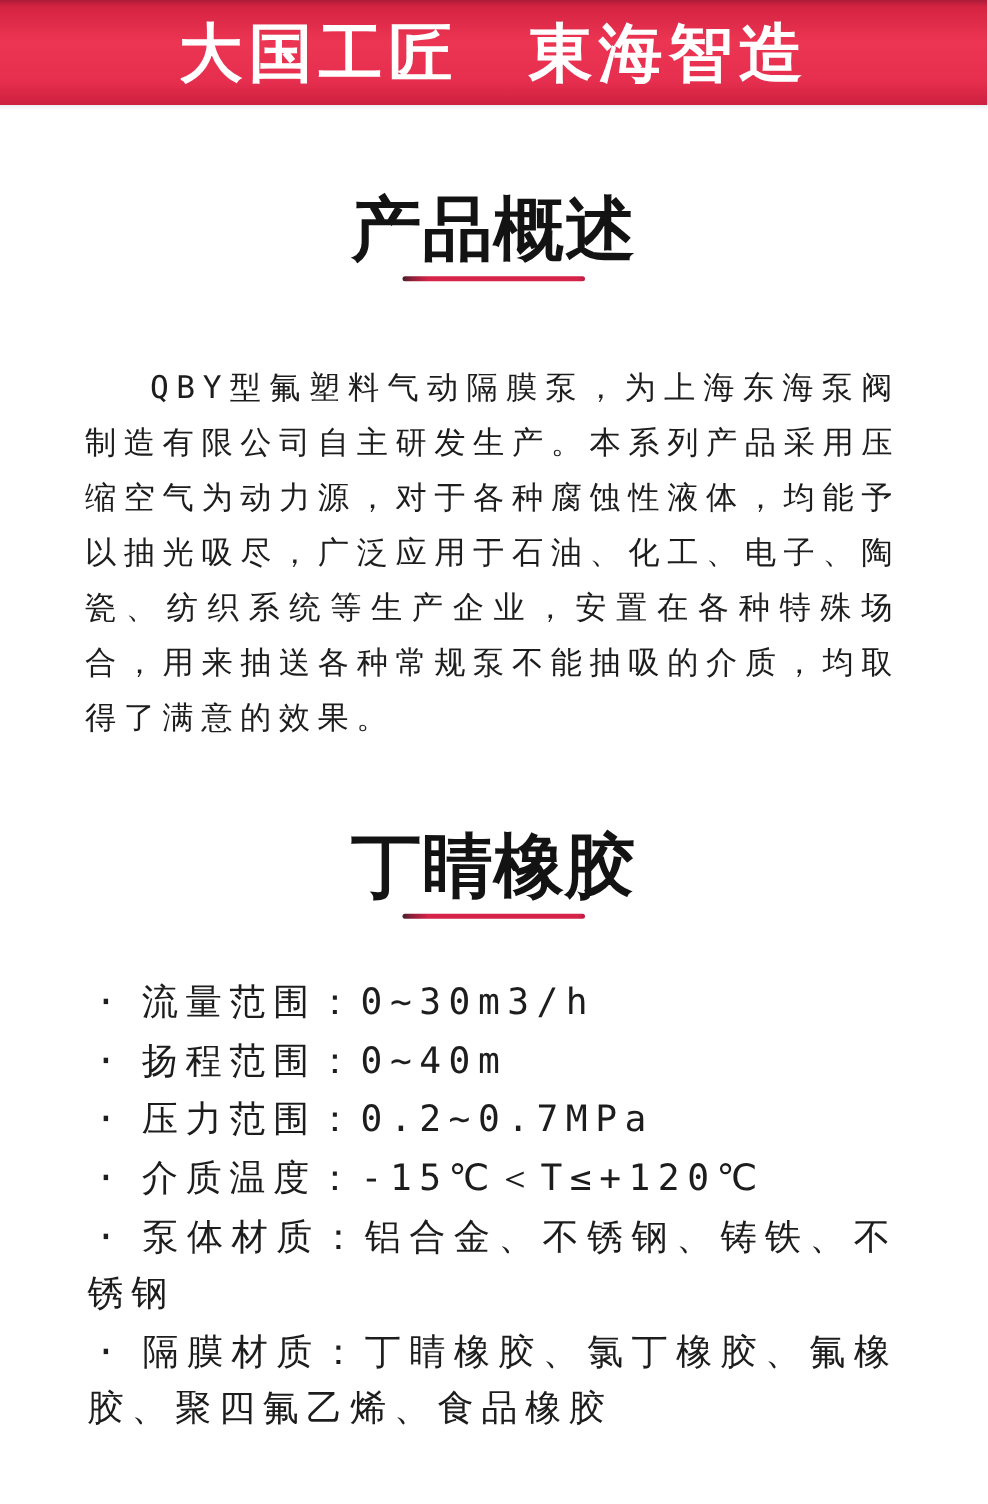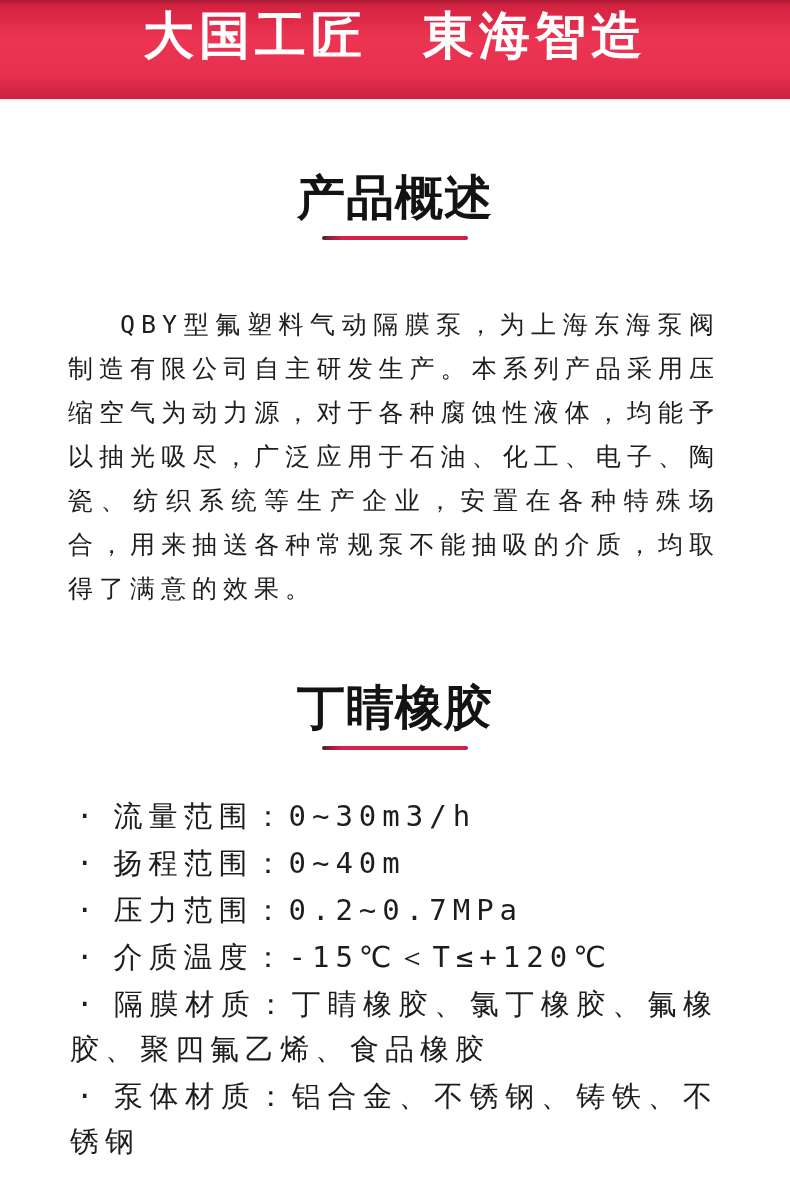--- a/index.html
+++ b/index.html
@@ -12,50 +12,50 @@
     font-family: "Liberation Sans", sans-serif;
   }
   .page {
     position: relative;
     width: 790px;
     height: 1203px;
     background: #ffffff;
   }
   
   .banner {
-    height: 99px;
+    height: 84px;
     background: linear-gradient(180deg,
       var(--banner_top, #aa1c36) 0%,
       var(--banner_top2, #d42341) 6%,
       var(--banner_main, #ec3553) 40%,
       var(--banner_main2, #e62e4e) 78%,
       var(--banner_bottom, #cf2240) 98%,
       var(--banner_bottom, #cf2240) 100%);
     display: flex;
-    align-items: flex-start;
+    align-items: center;
     justify-content: center;
   }
   .banner h1 {
     margin: 0;
     padding-top: 2px;
     color: var(--banner_text, #ffffff);
     font-size: 51px;
     font-weight: 700;
     letter-spacing: 5px;
     white-space: nowrap;
   }
   .banner-shadow {
     height: 4px;
     background: linear-gradient(180deg, #e9edf0 0%, #ffffff 100%);
   }
   
   .sec-title {
     margin: 0;
     text-align: center;
-    font-size: 48px;
+    font-size: 56px;
     line-height: 45px;
     font-weight: 700;
     color: #131313;
     letter-spacing: 1px;
   }
   .sec-title.first { margin-top: 72px; }
   .sec-title.second { margin-top: 74px; }
   .title-underline {
     width: 146px;
     height: 4px;
@@ -126,21 +126,21 @@
       <li>
         <span class="bullet">·</span><span>扬程范围：0~40m</span>
       </li>
       <li>
         <span class="bullet">·</span><span>压力范围：0.2~0.7MPa</span>
       </li>
       <li>
         <span class="bullet">·</span><span>介质温度：-15℃＜T≤+120℃</span>
       </li>
       <li>
-        <span class="bullet">·</span><span>隔膜材质：丁睛橡胶、氯丁橡胶、氟橡胶、聚四氟乙烯、食品橡胶</span>
+        <span class="bullet">·</span><span>泵体材质：铝合金、不锈钢、铸铁、不锈钢</span>
       </li>
       <li>
-        <span class="bullet">·</span><span>泵体材质：铝合金、不锈钢、铸铁、不锈钢</span>
+        <span class="bullet">·</span><span>隔膜材质：丁睛橡胶、氯丁橡胶、氟橡胶、聚四氟乙烯、食品橡胶</span>
       </li>
     </ul>
   </section>
 
 </div>
 
 </body></html>

